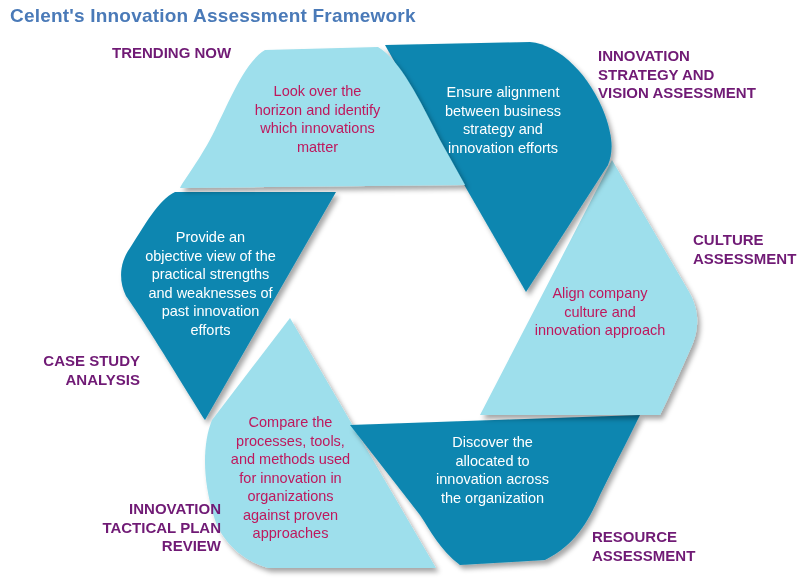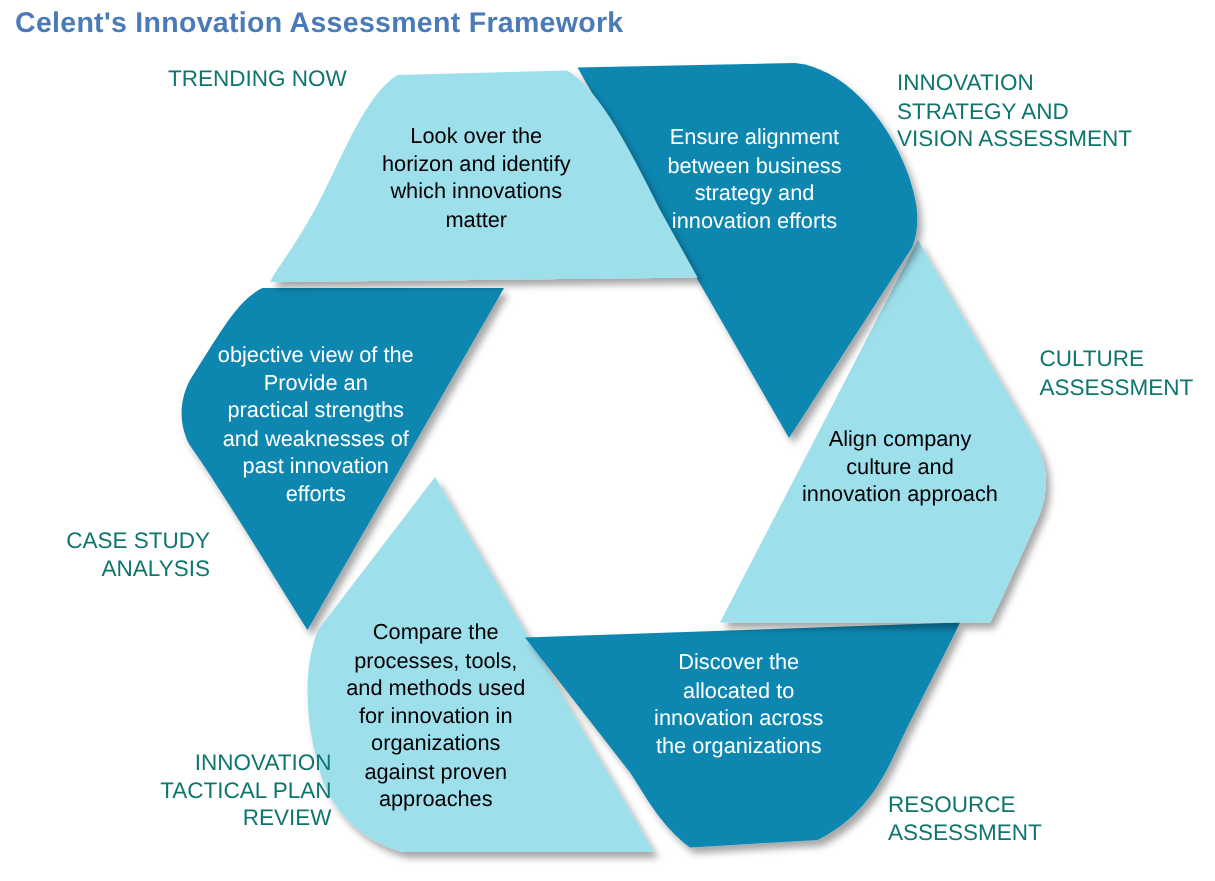--- a/index.html
+++ b/index.html
@@ -3,22 +3,22 @@
 <meta charset="utf-8">
 <style>
   html, body { margin: 0; padding: 0; background: #ffffff; }
   body { width: 810px; height: 587px; position: relative; overflow: hidden;
          font-family: "Liberation Sans", sans-serif; }
   .title { position: absolute; left: 10px; top: 5px; font-size: 19px; font-weight: bold;
            color: #4a7ab8; letter-spacing: 0.2px; white-space: nowrap; }
   svg.diagram { position: absolute; left: 0; top: 0; }
   .seg-text { position: absolute; text-align: center; font-size: 14.5px; line-height: 18.5px; }
   .seg-text.dark { color: #ffffff; }
-  .seg-text.light { color: #000000; }
-  .label { position: absolute; font-size: 15px; font-weight: normal; color: #0f766e;
+  .seg-text.light { color: #be185d; }
+  .label { position: absolute; font-size: 15px; font-weight: bold; color: #701a75;
            line-height: 18.5px; white-space: pre-line; }
   .label.right { text-align: right; }
 </style>
 </head>
 <body>
 
 <div class="title" style="color: rgb(74, 122, 184);">Celent's Innovation Assessment Framework</div>
 
 <svg class="diagram" width="810" height="587" viewBox="0 0 810 587">
   <defs>
@@ -57,36 +57,36 @@
 <div class="seg-text light" style="left:525px; top:284px; width:150px;">
   <div>Align company</div>
   <div>culture and</div>
   <div>innovation approach</div>
 </div>
 
 <div class="seg-text dark" style="left:425px; top:433px; width:135px;">
   <div>Discover the</div>
   <div>allocated to</div>
   <div>innovation across</div>
-  <div>the organizations</div>
+  <div>the organization</div>
 </div>
 
 <div class="seg-text light" style="left:228px; top:413px; width:125px;">
   <div>Compare the</div>
   <div>processes, tools,</div>
   <div>and methods used</div>
   <div>for innovation in</div>
   <div>organizations</div>
   <div>against proven</div>
   <div>approaches</div>
 </div>
 
 <div class="seg-text dark" style="left:138px; top:228px; width:145px;">
+  <div>Provide an</div>
   <div>objective view of the</div>
-  <div>Provide an</div>
   <div>practical strengths</div>
   <div>and weaknesses of</div>
   <div>past innovation</div>
   <div>efforts</div>
 </div>
 
 <div class="label" style="left:112px; top:44px;">TRENDING NOW</div>
 <div class="label" style="left:598px; top:47px;">INNOVATION
 STRATEGY AND
 VISION ASSESSMENT</div>

